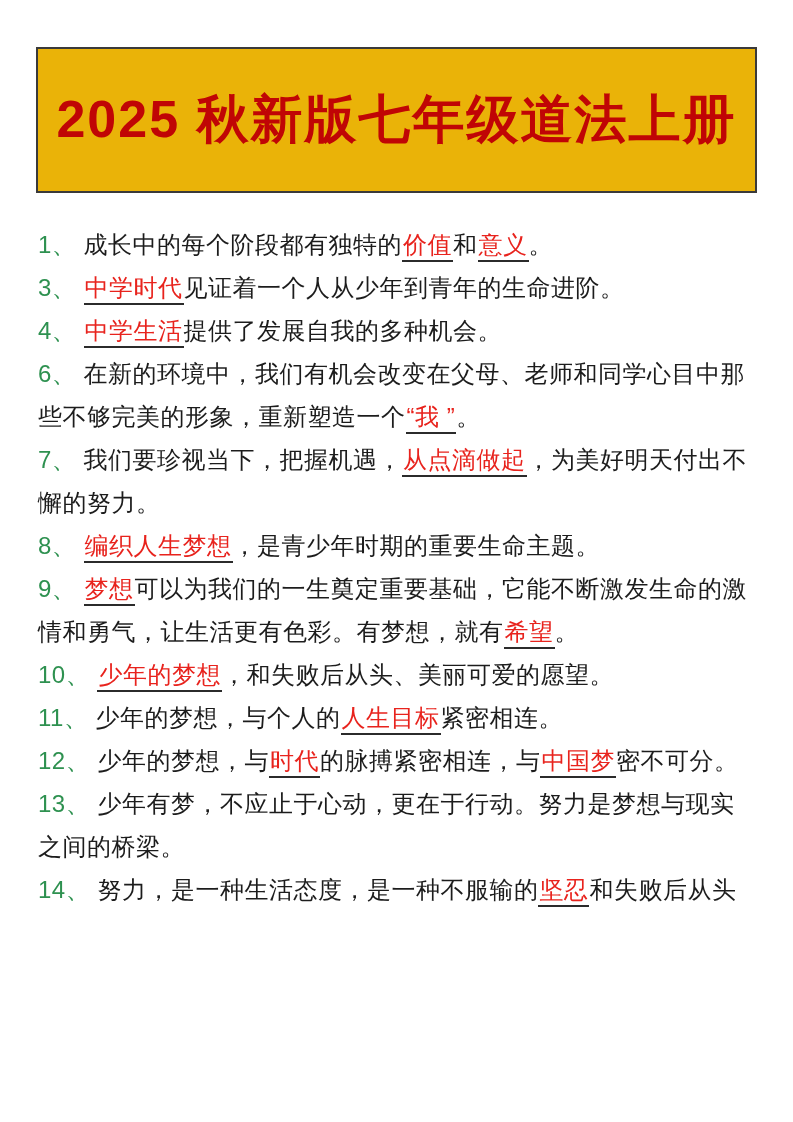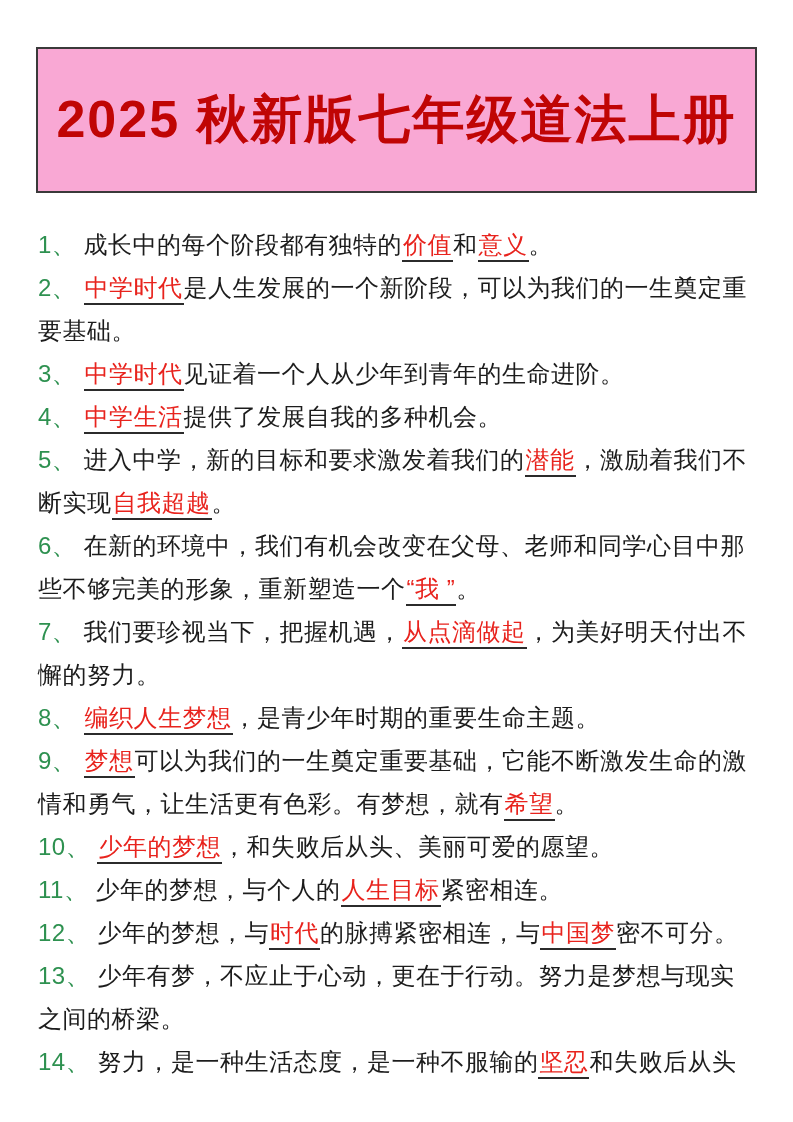--- a/index.html
+++ b/index.html
@@ -16,21 +16,21 @@
   .page {
     width: 793px;
     height: 1122px;
     background: #ffffff;
     position: relative;
   }
   .title-box {
     margin: 47px 36px 0 36px;
     height: 142px;
     border: 2px solid var(--box-border, #3a3a3a);
-    background: #f9a8d4;
+    background: #eab308;
     display: flex;
     flex-direction: column;
     align-items: center;
     justify-content: center;
     gap: 8px;
   }
   .main-title {
     font-size: 52px;
     font-weight: bold;
     letter-spacing: 2px;
@@ -83,31 +83,25 @@
 
   <div class="title-box">
     <div class="main-title">2025 秋新版七年级道法上册</div>
   </div>
 
   <div class="content">
       <p class="item">
     <span class="num">1、</span>
   <span class="seg">成长中的每个阶段都有独特的</span><span class="blank">价值</span><span class="seg">和</span><span class="blank">意义</span><span class="seg">。</span></p>
       <p class="item">
-    <span class="num">2、</span>
-  <span class="blank">中学时代</span><span class="seg">是人生发展的一个新阶段，可以为我们的一生奠定重要基础。</span></p>
-      <p class="item">
     <span class="num">3、</span>
   <span class="blank">中学时代</span><span class="seg">见证着一个人从少年到青年的生命进阶。</span></p>
       <p class="item">
     <span class="num">4、</span>
   <span class="blank">中学生活</span><span class="seg">提供了发展自我的多种机会。</span></p>
-      <p class="item">
-    <span class="num">5、</span>
-  <span class="seg">进入中学，新的目标和要求激发着我们的</span><span class="blank">潜能</span><span class="seg">，激励着我们不断实现</span><span class="blank">自我超越</span><span class="seg">。</span></p>
       <p class="item">
     <span class="num">6、</span>
   <span class="seg">在新的环境中，我们有机会改变在父母、老师和同学心目中那些不够完美的形象，重新塑造一个</span><span class="blank">“我 ”</span><span class="seg">。</span></p>
       <p class="item">
     <span class="num">7、</span>
   <span class="seg">我们要珍视当下，把握机遇，</span><span class="blank">从点滴做起</span><span class="seg">，为美好明天付出不懈的努力。</span></p>
       <p class="item">
     <span class="num">8、</span>
   <span class="blank">编织人生梦想</span><span class="seg">，是青少年时期的重要生命主题。</span></p>
       <p class="item">

